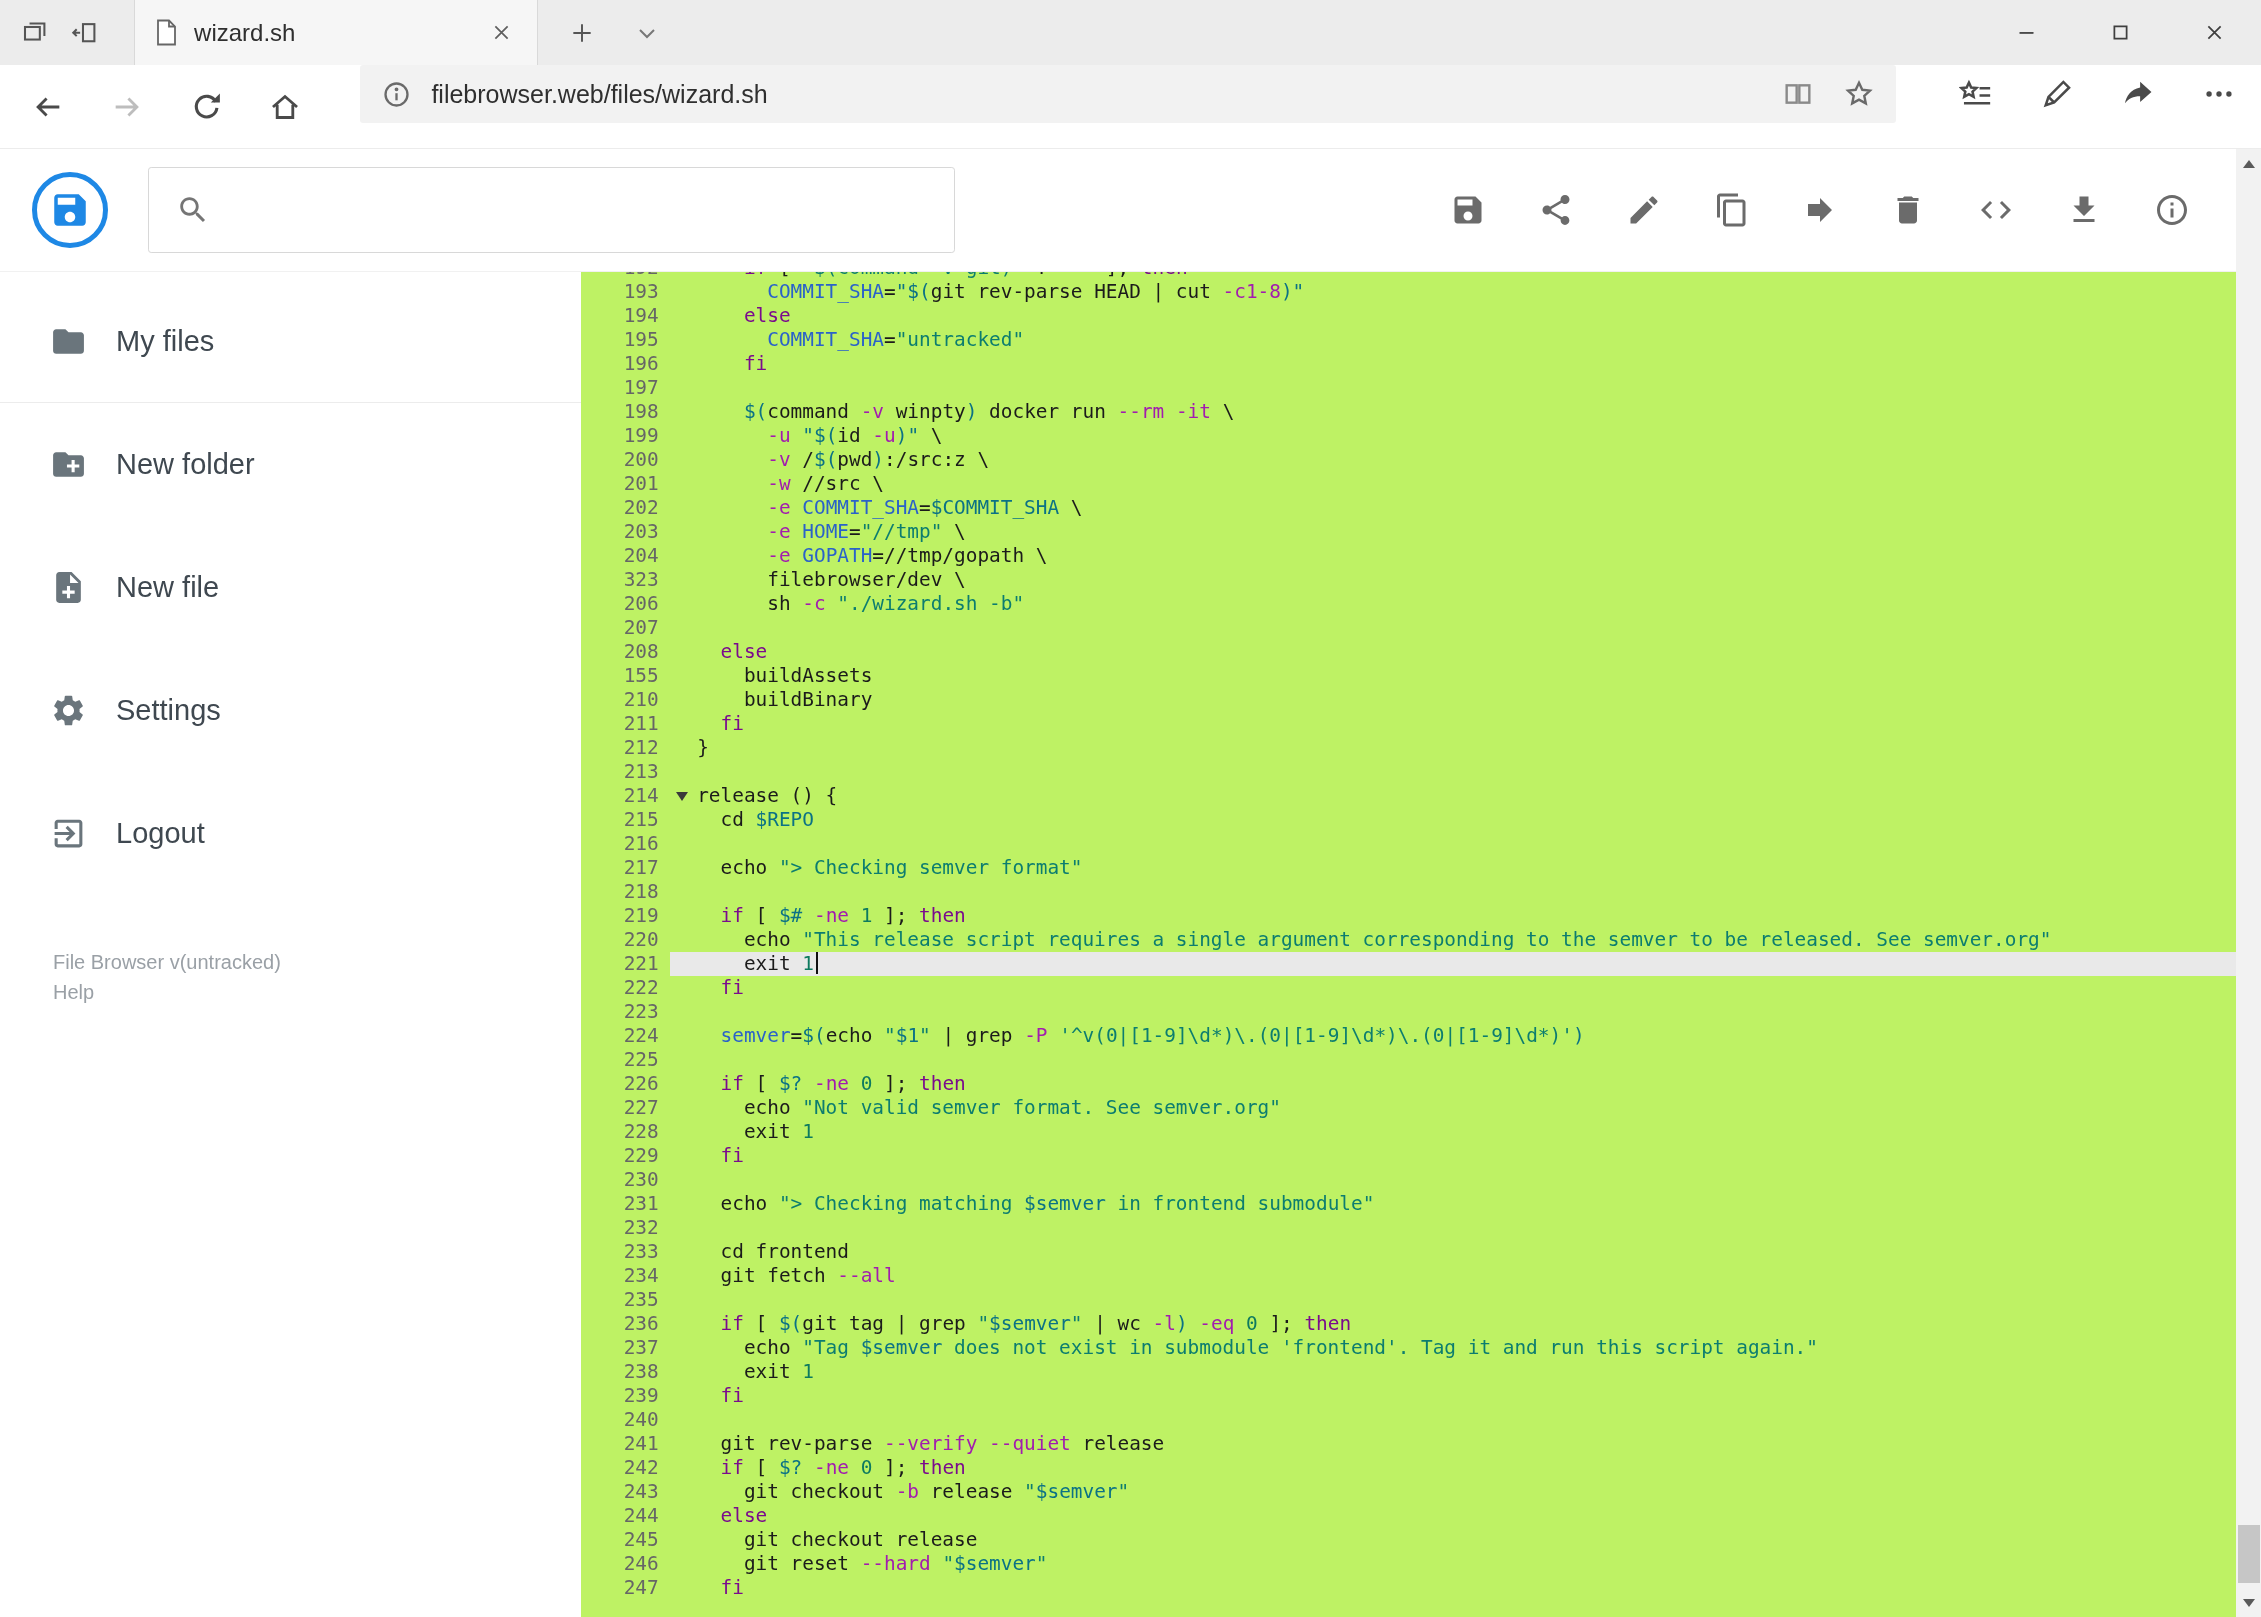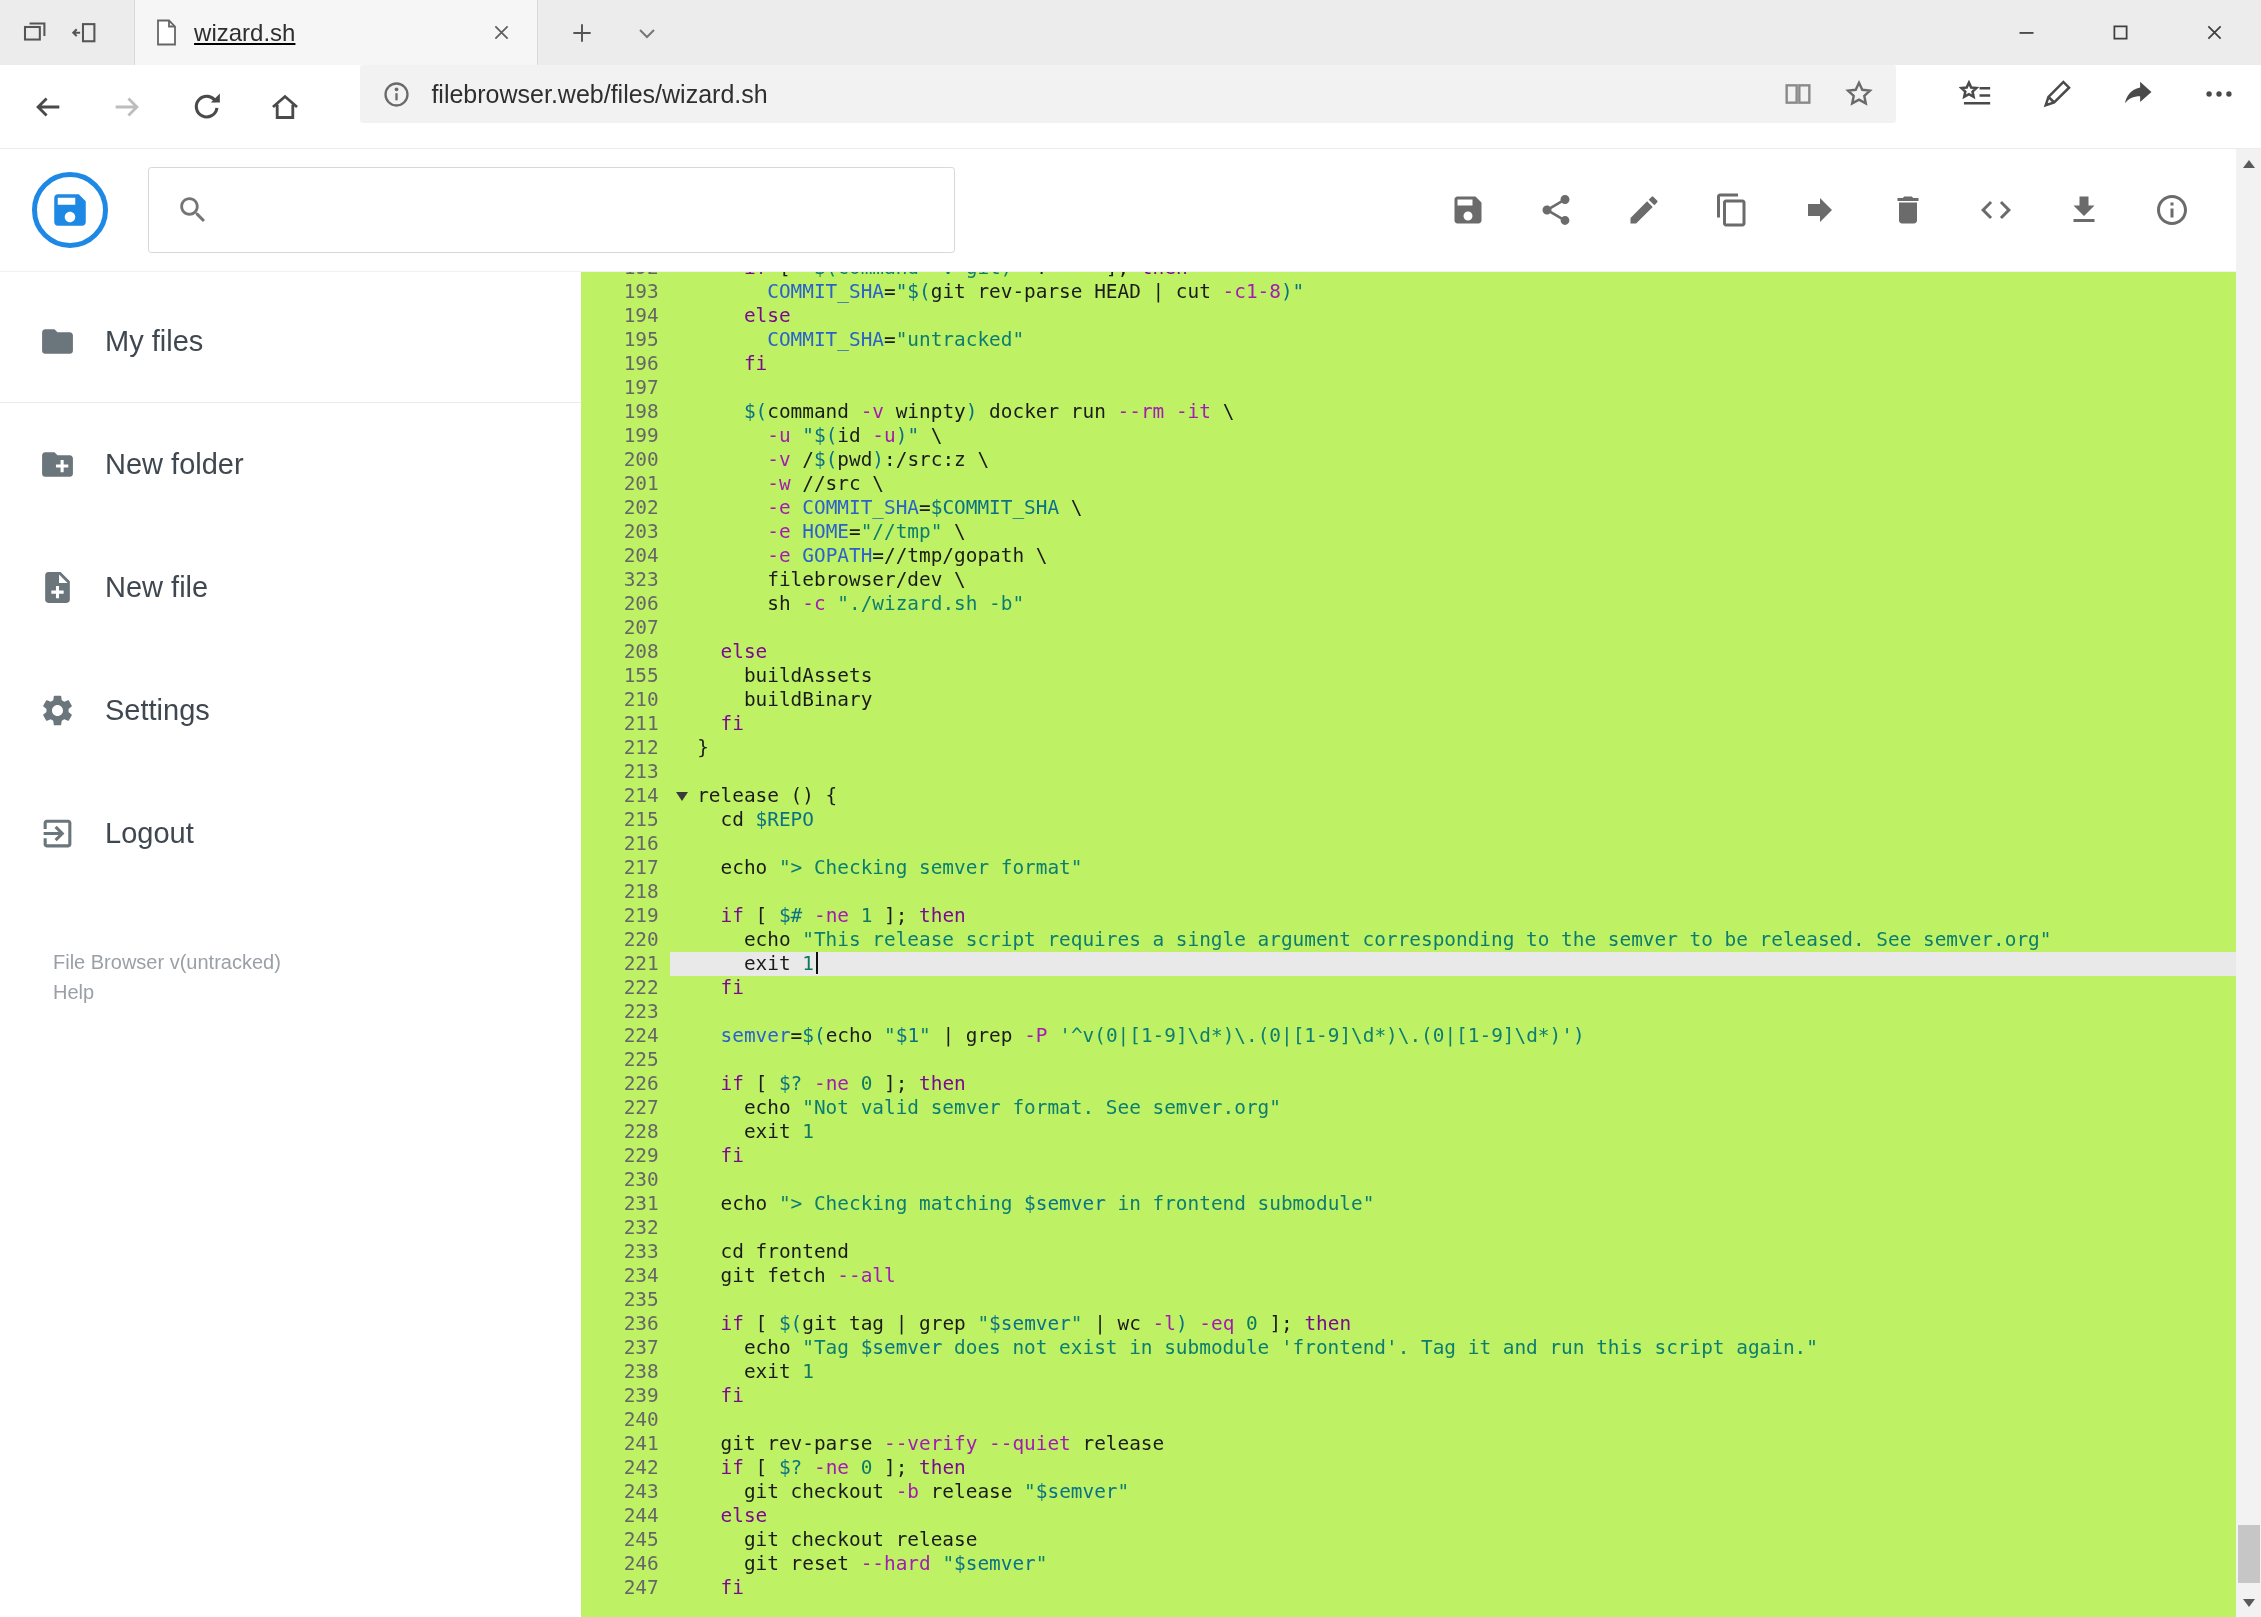--- a/index.html
+++ b/index.html
@@ -11,21 +11,21 @@
     background:#fff;
   }
   .screen { width:2261px; height:1617px; position:relative; overflow:hidden; }
 
   
   .tabbar { height:65px; background:#ececec; display:flex; align-items:stretch; }
   .tbi { width:50px; margin-top:0; display:flex; align-items:center; justify-content:center; cursor:pointer; }
   .tbi:first-child { margin-left:9.7px; }
   .tab { width:404px; margin-left:24px; background:#f6f6f6;
          border-left:1.6px solid #d9d9d9; border-right:1.6px solid #d9d9d9;
-         display:flex; align-items:center; padding:0 19.4px; cursor:default;text-decoration:underline; }
+         display:flex; align-items:center; padding:0 19.4px; cursor:default; }
   .tab-title { margin-left:16px; font-size:24px; color:#2f2f2f; flex:1; white-space:nowrap; overflow:hidden; }
   .tab-close { display:flex; align-items:center; justify-content:center; width:32px; height:32px; cursor:pointer; }
   .newtab, .tabchev { width:52px; display:flex; align-items:center; justify-content:center; cursor:pointer; }
   .newtab { margin-left:18px; }
   .tabchev { margin-left:13px; }
   .win-controls { margin-left:auto; display:flex; }
   .win-btn { width:94px; display:flex; align-items:center; justify-content:center; cursor:pointer; }
 
   
   .addrbar { height:84px; background:#ffffff; display:flex; align-items:flex-start; border-bottom:1.6px solid #ececec; }
@@ -52,21 +52,21 @@
   .searchbox input::placeholder { color:#9e9e9e; }
   .toolbar { margin-left:auto; margin-right:71px; display:flex; align-items:center; gap:52px; }
   .tool-btn { width:36px; height:36px; display:flex; align-items:center; justify-content:center; cursor:pointer; }
   .tool-btn svg { width:36px; height:36px; fill:#6b6b6b; }
 
   
   .app-body { display:flex; height:1346px; }
 
   
   .sidebar { width:581px; flex:none; padding-top:8px; background:#fff; }
-  .side-item { height:123px; display:flex; align-items:center; gap:29px; padding-left:39px; cursor:pointer; }
+  .side-item { height:123px; display:flex; align-items:center; gap:29px; padding-left:50px; cursor:pointer; }
   .side-item svg { width:37px; height:37px; fill:#6a757c; flex:none; }
   .side-item .lbl { font-size:29px; color:#3f4850; }
   .side-item.first { border-bottom:1.6px solid #ececec; }
   .side-footer { margin-top:52px; padding-left:53px; font-size:20px; color:#9aa0a6; line-height:30px; }
 
   
   .editor { flex:1; overflow:hidden; background:#bef264; position:relative; }
   .code-scroll { margin-top:-16px; }
   .code-line { display:flex; height:24px; line-height:24px;
                font-family:"DejaVu Sans Mono", monospace; font-size:19.4px; white-space:pre; }

